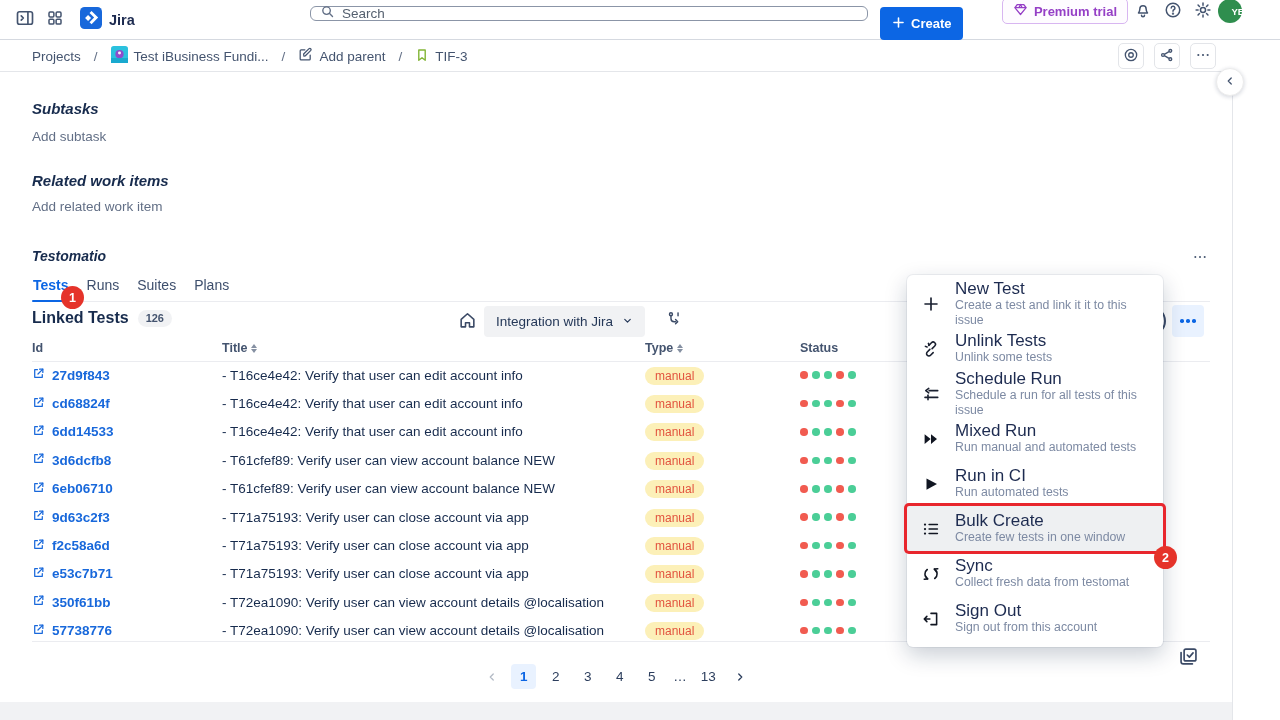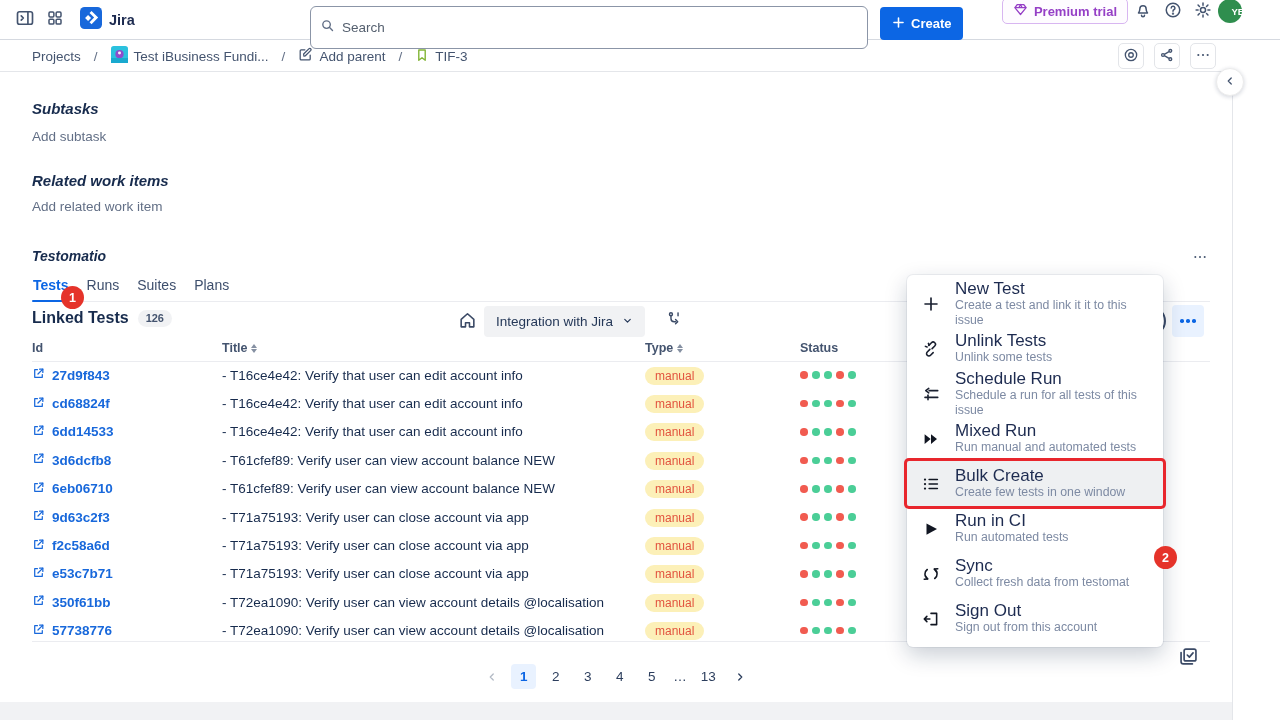--- a/index.html
+++ b/index.html
@@ -7,21 +7,21 @@
     font-family:"Liberation Sans", sans-serif; color:#172b4d; }
   #app { position:relative; width:1280px; height:720px; background:#fff; }
 
   
   .topbar { position:absolute; top:0; left:0; width:1280px; height:40px;
     border-bottom:1px solid #d5d9e0; display:flex; align-items:center; padding:0 10px; background:#fff; z-index:20; }
   .icon-btn { width:30px; height:30px; display:flex; align-items:center; justify-content:center;
     border-radius:4px; cursor:pointer; background:none; border:none; }
   .brand { display:flex; align-items:center; gap:7px; margin-left:10px; }
   .brand-name { font-size:14.5px; font-weight:700; color:#1d2b50; }
-  .search-wrap { position:absolute; left:310px; top:6px; width:558px; height:43px;
+  .search-wrap { position:absolute; left:310px; top:6px; width:558px; height:15px;
     border:1px solid #8b95a7; border-radius:6px; display:flex; align-items:center; padding:0 9px; gap:7px; background:#fff; }
   .search-input { border:none; outline:none; flex:1; font-size:13.5px; color:#172b4d; background:transparent; font-family:inherit; }
   .search-input::placeholder { color:#55606f; }
   .create-btn { position:absolute; left:880px; top:7px; height:33px; padding:0 12px;
     background:#0c66e4; color:#fff; font-size:13px; font-weight:600; border:none; border-radius:4px;
     display:flex; align-items:center; gap:6px; cursor:pointer; font-family:inherit; }
   .top-right { position:absolute; right:38px; top:0; height:22px; display:flex; align-items:center; }
   .premium-btn { height:26px; padding:0 10px; border:1px solid #d8b6f1; background:#fefcff; border-radius:5px;
     color:#953fc6; font-size:13px; font-weight:600; display:flex; align-items:center; gap:6px; cursor:pointer; font-family:inherit; }
   .avatar { width:24px; height:24px; border-radius:50%; background:#2f8e4e; color:#fff;
@@ -627,41 +627,41 @@
         <span class="mi-ico">
           <svg width="18" height="18" viewBox="0 0 24 24">
             <path fill="#111622" d="M3.5 5.5l8 6.5-8 6.5zM12 5.5l8 6.5-8 6.5z"></path>
           </svg>
         </span>
         <span>
           <div class="mi-title">Mixed Run</div>
           <div class="mi-sub">Run manual and automated tests</div>
         </span>
       </div>
+      <div class="menu-item">
+        <span class="mi-ico">
+          <svg width="18" height="18" viewBox="0 0 24 24">
+            <path fill="#111622" d="M6 4.5l14 7.5-14 7.5z"></path>
+          </svg>
+        </span>
+        <span>
+          <div class="mi-title">Run in CI</div>
+          <div class="mi-sub">Run automated tests</div>
+        </span>
+      </div>
       <div class="menu-item highlight">
         <span class="mi-ico">
           <svg width="18" height="18" viewBox="0 0 24 24" fill="none" stroke="#111622" stroke-width="2.1" stroke-linecap="round">
             <path d="M9.5 6h11M9.5 12h11M9.5 18h11"></path>
             <path d="M4 6h.02M4 12h.02M4 18h.02" stroke-width="3"></path>
           </svg>
         </span>
         <span>
           <div class="mi-title">Bulk Create</div>
           <div class="mi-sub">Create few tests in one window</div>
-        </span>
-      </div>
-      <div class="menu-item">
-        <span class="mi-ico">
-          <svg width="18" height="18" viewBox="0 0 24 24">
-            <path fill="#111622" d="M6 4.5l14 7.5-14 7.5z"></path>
-          </svg>
-        </span>
-        <span>
-          <div class="mi-title">Run in CI</div>
-          <div class="mi-sub">Run automated tests</div>
         </span>
       </div>
       <div class="menu-item">
         <span class="mi-ico">
           <svg width="18" height="18" viewBox="0 0 24 24" fill="none" stroke="#111622" stroke-width="2.1" stroke-linecap="round" stroke-linejoin="round">
             <path d="M7.5 18.5A7.5 7.5 0 0 1 7 6"></path>
             <path d="M16.5 5.5A7.5 7.5 0 0 1 17 18"></path>
             <path d="M4.5 14.5l3 4-4.5.5"></path>
             <path d="M19.5 9.5l-3-4 4.5-.5"></path>
           </svg>

